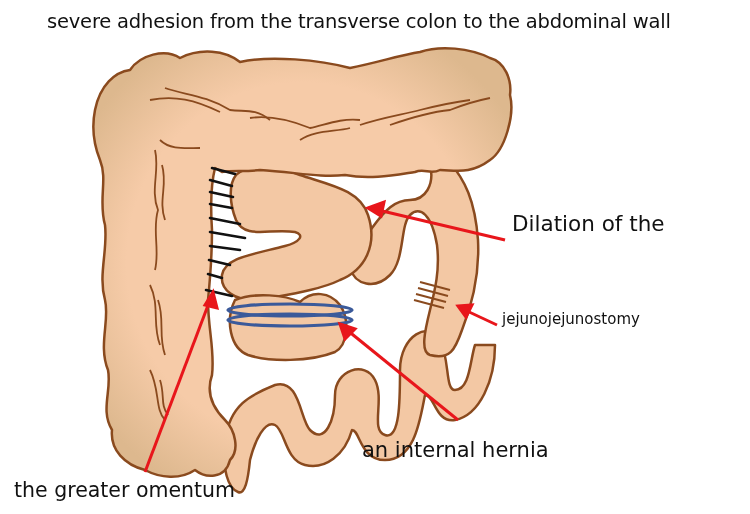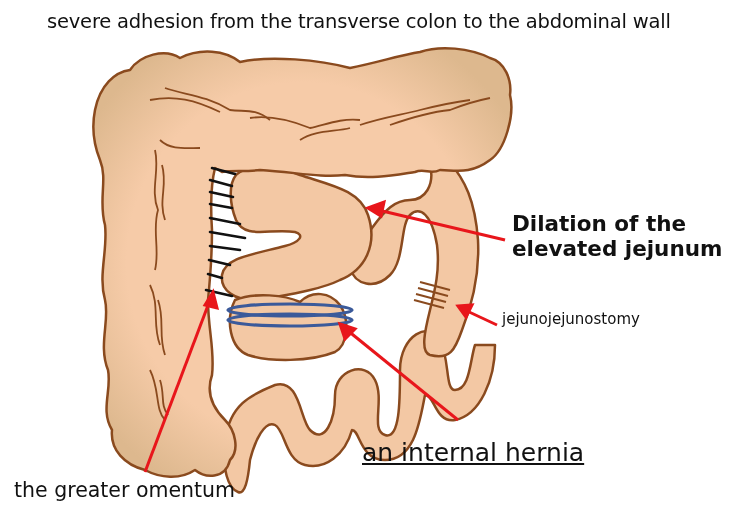--- a/index.html
+++ b/index.html
@@ -1,22 +1,22 @@
 <!DOCTYPE html>
 <html><head>
 <meta charset="utf-8">
 <style>
   html, body { margin: 0; padding: 0; background: #ffffff; }
   body { width: 750px; height: 514px; position: relative; overflow: hidden;
          font-family: "DejaVu Sans", "Liberation Sans", sans-serif; color: #111; }
   .label { position: absolute; white-space: nowrap; line-height: 1.18; }
   .title { left: 6px; top: 10px; font-size: 19.5px; letter-spacing: -0.2px; margin-left: 41px; }
-  .lbl-dilation { left: 512px; top: 211px; font-size: 21.5px; font-weight: bold; }
+  .lbl-dilation { left: 512px; top: 211px; font-size: 21.5px; }
   .lbl-jj { left: 502px; top: 311px; font-size: 15px; }
-  .lbl-hernia { left: 362px; top: 438px; font-size: 25px; text-decoration: underline; }
+  .lbl-hernia { left: 362px; top: 438px; font-size: 21px; }
   .lbl-omentum { left: 14px; top: 478px; font-size: 20.5px; text-align: right; }
   svg.diagram { position: absolute; left: 0; top: 0; }
 </style>
 </head>
 <body>
 
 <svg class="diagram" width="750" height="514" viewBox="0 0 750 514">
   <defs>
     <filter id="soft" x="-10%" y="-10%" width="120%" height="120%">
       <feGaussianBlur in="SourceAlpha" stdDeviation="4" result="b"></feGaussianBlur>
@@ -97,19 +97,18 @@
     <line x1="458" y1="420" x2="347" y2="330"></line>
     <polygon points="340,324 355,329 345,339"></polygon>
     <line x1="145" y1="472" x2="210" y2="300"></line>
     <polygon points="213,292 217,308 205,305"></polygon>
   </g>
 </svg>
 
 <div class="label title">severe adhesion from the transverse colon to the abdominal wall</div>
 <div class="label lbl-dilation">
   <div>Dilation of the</div>
-  <div>elevated jejunum</div>
 </div>
 <div class="label lbl-jj">jejunojejunostomy</div>
 <div class="label lbl-hernia">
   <div>an internal hernia</div>
 </div>
 <div class="label lbl-omentum">the greater omentum</div>
 
 </body></html>

